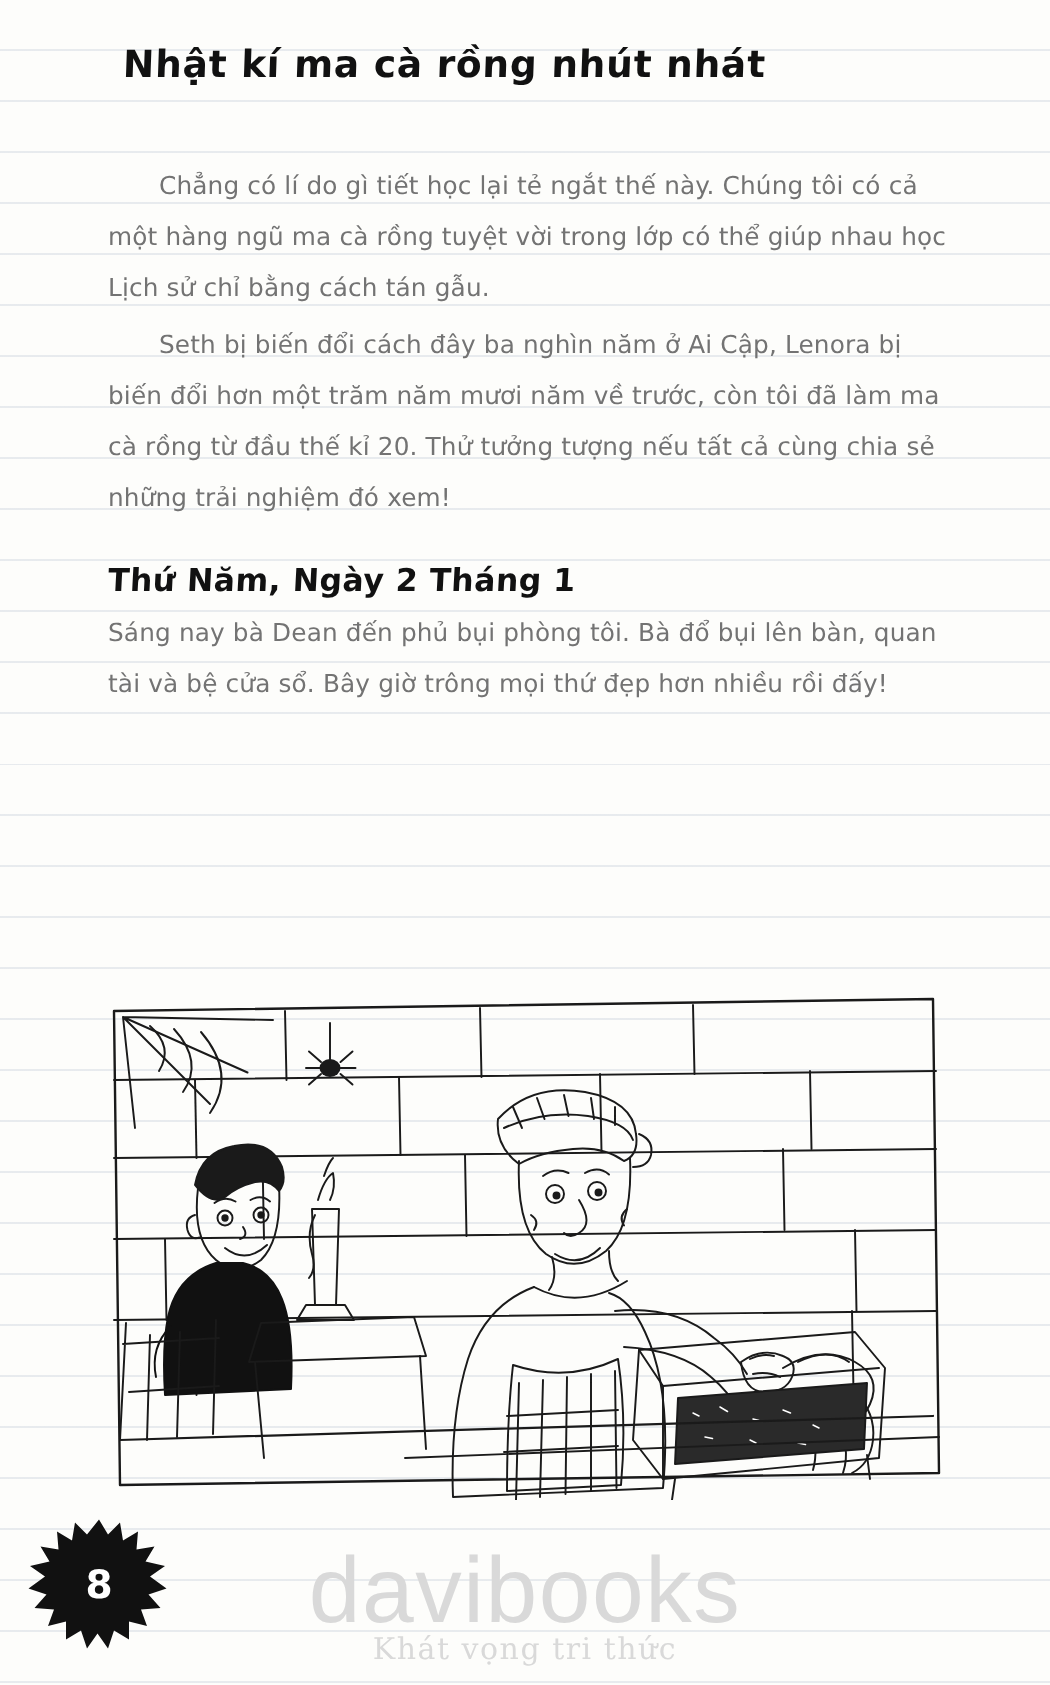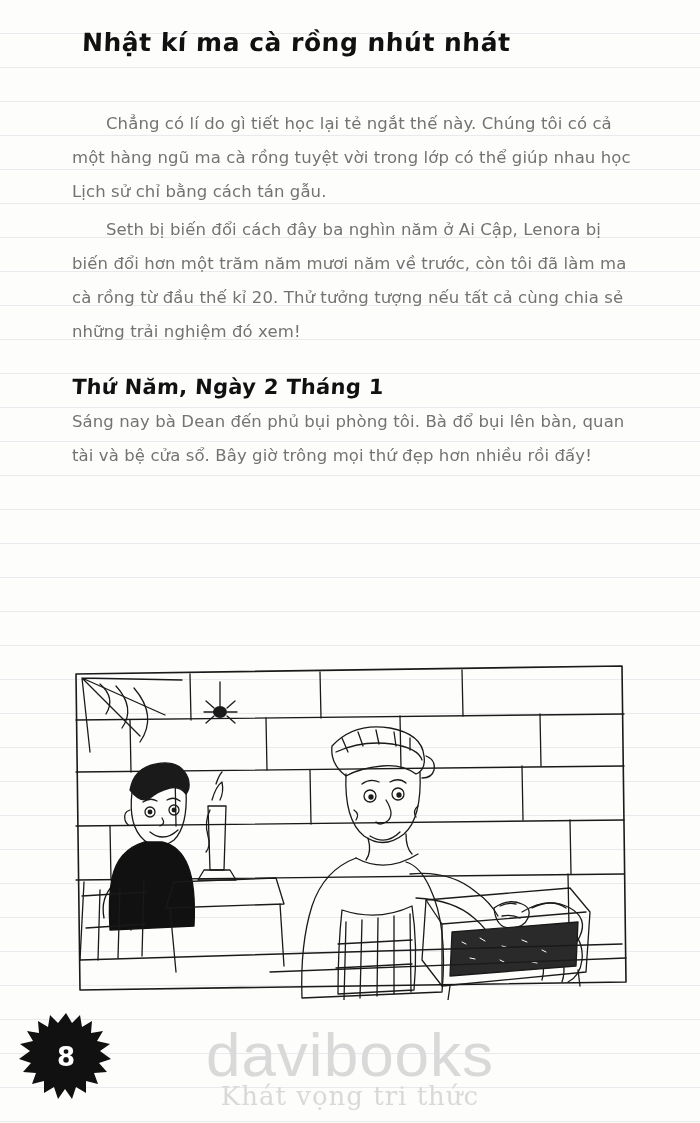--- a/index.html
+++ b/index.html
@@ -118,21 +118,21 @@
   }
   .watermark .wm-main {
     font-family: Liberation Sans, sans-serif;
     font-size: 62px;
     color: #d9d9d9;
     letter-spacing: 1px;
     line-height: 64px;
   }
   .watermark .wm-sub {
     font-family: "DejaVu Serif", serif;
-    font-size: 26px;
+    font-size: 20px;
     color: #d9d9d9;
     letter-spacing: 1px;
     margin-top: -6px;
   }
 </style>
 </head>
 <body>
 
 <div class="page">
 

